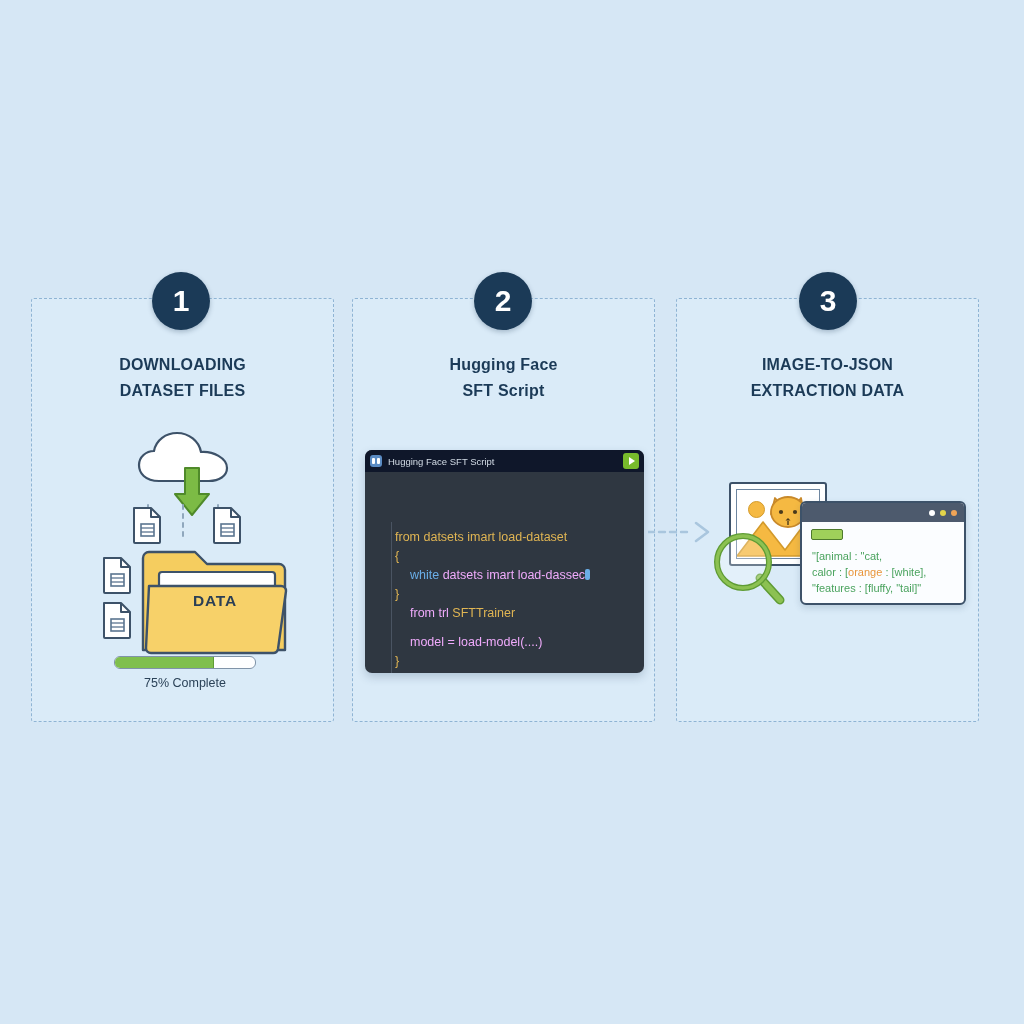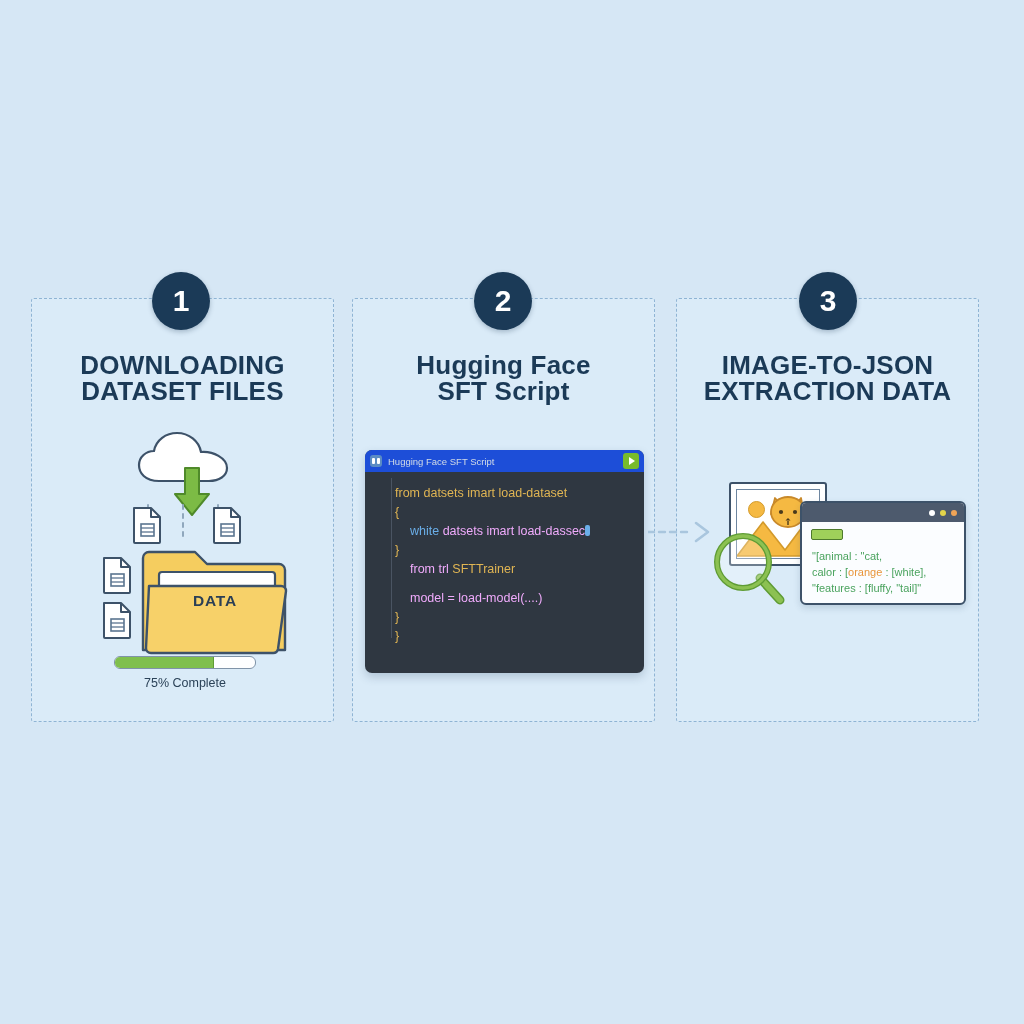--- a/index.html
+++ b/index.html
@@ -58,21 +58,21 @@
   .badge.b2 { left: 474px; }
   .badge.b3 { left: 799px; }
 
   
   .ptitle {
     position: absolute;
     top: 352px;
     width: 303px;
     text-align: center;
     color: #1b3a57;
-    font-size: 26px;
+    font-size: 16px;
     font-weight: bold;
     line-height: 26px;
     letter-spacing: 0.2px;
     z-index: 4;
   }
   .ptitle.t1 { left: 31px; }
   .ptitle.t2 { left: 352px; }
   .ptitle.t3 { left: 676px; }
   .ptitle .ln { display: block; }
 
@@ -131,21 +131,21 @@
     top: 450px;
     width: 279px;
     height: 223px;
     background: #2f3741;
     border-radius: 7px;
     box-shadow: 0 4px 10px rgba(30,60,90,0.22);
     overflow: hidden;
   }
   .editor-bar {
     height: 22px;
-    background: #1d4ed8;
+    background: #0f172a;
     display: flex;
     align-items: center;
     padding: 0 5px;
   }
   .hf-icon {
     width: 12px; height: 12px;
     border-radius: 3px;
     background: #5b8cc4;
     margin-right: 6px;
     position: relative;
@@ -181,20 +181,21 @@
     border-top: 4px solid transparent;
     border-bottom: 4px solid transparent;
     margin-left: 1.5px;
   }
   .code {
     position: relative;
     padding: 12px 0 0 0;
     font-family: "Liberation Sans", sans-serif;
     font-size: 12.5px;
     line-height: 19px;
+    margin-top: 44px;
   }
   .guide {
     position: absolute;
     left: 26px; top: 6px; bottom: 8px;
     width: 1px;
     background: #4a5462;
   }
   .cline { padding-left: 30px; white-space: nowrap; color: #c9d1d9; }
   .cline.ind { padding-left: 45px; }
   .cline.blank { height: 10px; }

